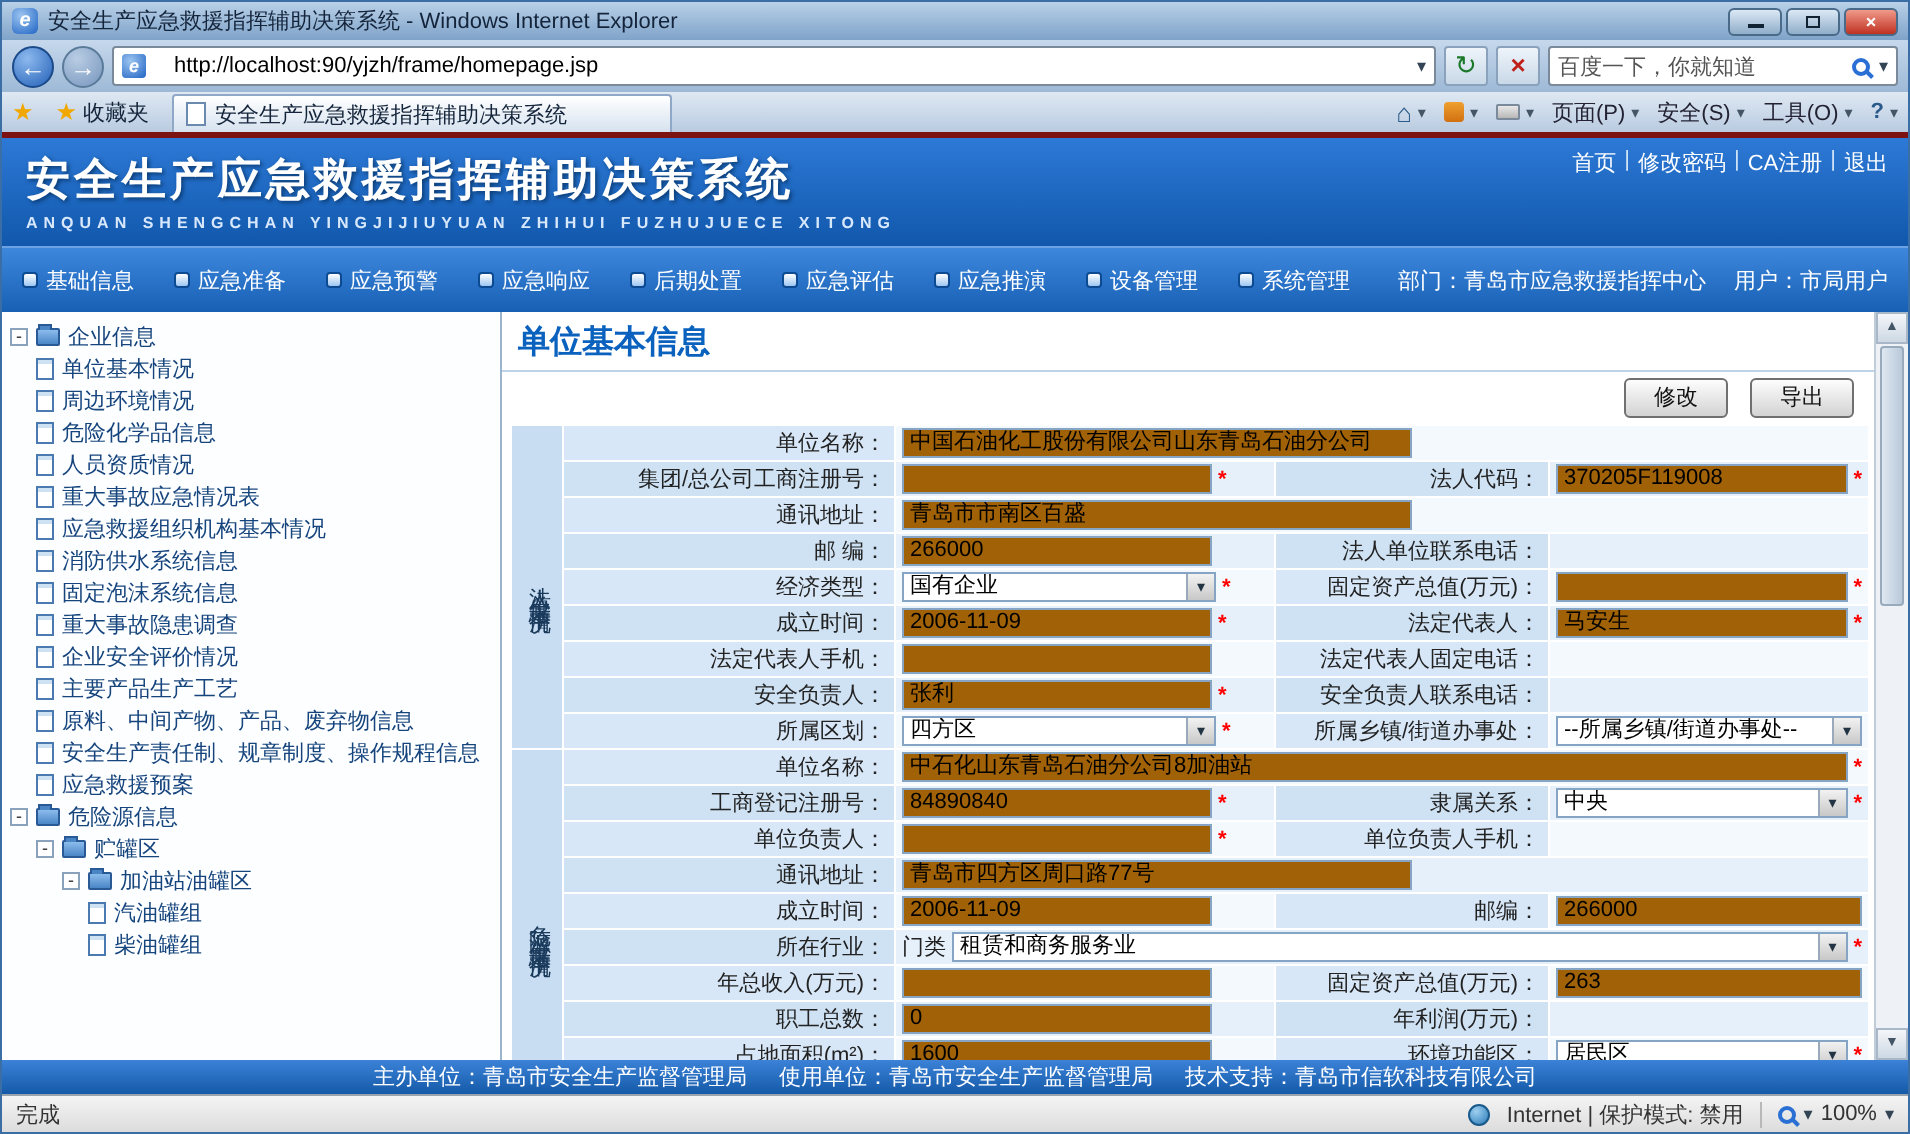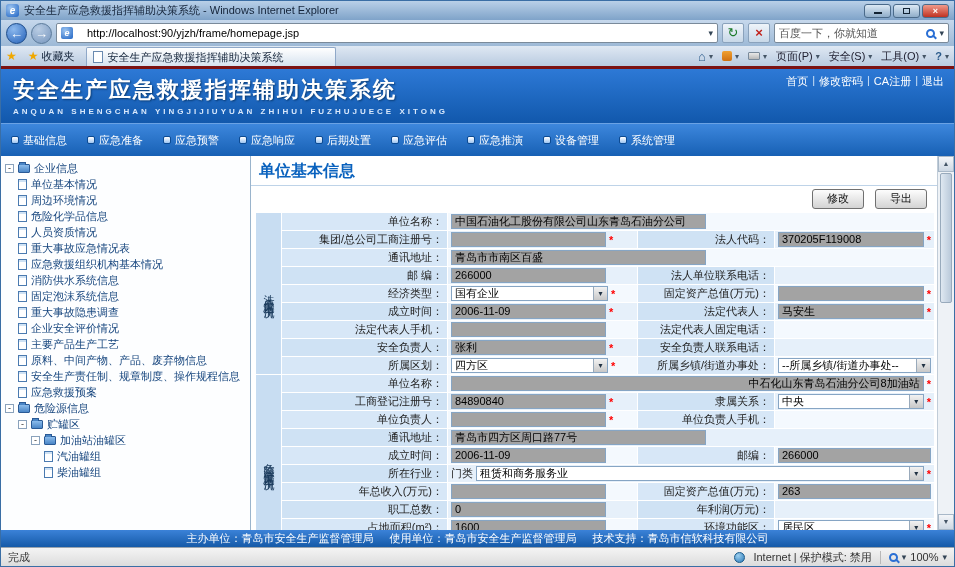--- a/index.html
+++ b/index.html
@@ -83,22 +83,22 @@
   col.c-side { width:26px; } col.c-l1 { width:166px; } col.c-v1 { width:190px; } col.c-l2 { width:137px; } col.c-v2 { width:160px; }
   td { border:1px solid #fff; height:18px; padding:0; overflow:hidden; }
   td.side { background:#c8ddf2; text-align:center; vertical-align:middle; }
   .vtext { writing-mode:vertical-lr; text-orientation:upright; letter-spacing:2px; color:#1a3a5c; display:inline-block; }
   td.flabel { background:#d7e7f7; text-align:right; padding-right:4px; color:#222; white-space:nowrap; }
   td.fvalue { background:#f4f9fe; }
   tr.alt td.fvalue { background:#e6f0fa; }
   tr.alt td.flabel { background:#cfe2f4; }
   .vwrap { display:flex; align-items:center; gap:3px; padding:0 3px; height:17px; }
   .midlabel { color:#222; white-space:nowrap; }
-  .ibox { height:15px; line-height:13px; background:#a3a3a3; border:1px solid #86a5c4; padding:0 3px; width:155px; white-space:nowrap; overflow:hidden; color:#000; }
-  .ibox.whalf { width:255px; } .ibox.wfull { flex:1 1 auto;text-align:right; }
+  .ibox { height:15px; line-height:13px; background:#a16207; border:1px solid #86a5c4; padding:0 3px; width:155px; white-space:nowrap; overflow:hidden; color:#000; }
+  .ibox.whalf { width:255px; } .ibox.wfull { flex:1 1 auto; }
   .sbox { height:15px; background:#fff; border:1px solid #86a5c4; display:flex; align-items:stretch; width:157px; overflow:hidden; }
   .sbox.wfull { flex:1 1 auto; }
   .sval { flex:1 1 auto; line-height:13px; padding:0 3px; white-space:nowrap; overflow:hidden; color:#000; }
   .sarrow { flex:0 0 14px; background:linear-gradient(#f2f2f2,#c8c8c8); border-left:1px solid #9ab; font-size:8px; line-height:13px; text-align:center; color:#234; }
   .req { color:#f00; font-weight:bold; }
 
   .scrollbar { flex:0 0 17px; background:#eef2f6; border-left:1px solid #c0ccd8; display:flex; flex-direction:column; }
   .sb-btn { height:16px; background:linear-gradient(#f4f6f9,#cdd8e4); border:1px solid #a8b8c8; text-align:center; font-size:7px; line-height:14px; color:#456; }
   .sb-thumb { height:130px; margin:1px 2px; background:linear-gradient(90deg,#dfe8f1,#b9c9da); border:1px solid #98aabc; border-radius:2px; }
   .sb-track { flex:1 1 auto; }
@@ -235,20 +235,24 @@
         </span>
         <span class="nav-item">
           <span class="nav-ico"></span>
           <span>设备管理</span>
         </span>
         <span class="nav-item">
           <span class="nav-ico"></span>
           <span>系统管理</span>
         </span>
       </span>
+    <span class="nav-right">
+      <span>部门：青岛市应急救援指挥中心</span>
+      <span>用户：市局用户</span>
+    </span>
   </div>
 
   <div class="content">
     <div class="sidebar">
       <div id="tree">
           <div class="tree-row" style="padding-left: 2px;">
             <span class="expander">-</span>
             <span class="folder-ico"></span>
             <span class="tree-label">企业信息</span>
           </div>

